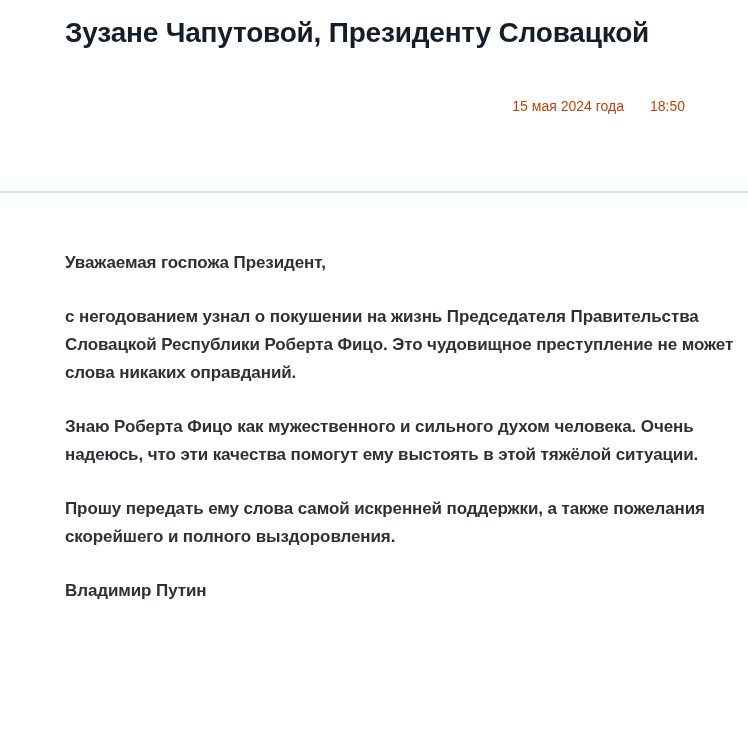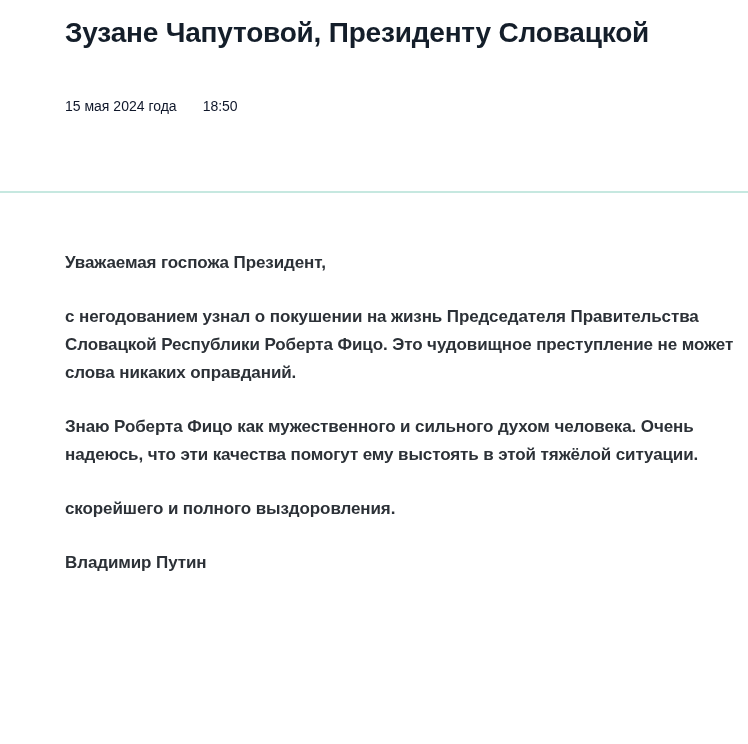--- a/index.html
+++ b/index.html
@@ -26,21 +26,22 @@
     letter-spacing: -0.2px;
   }
   .article-title .tline {
     display: block;
     white-space: nowrap;
   }
   .article-meta {
     margin-top: 47px;
     font-size: 14px;
     line-height: 20px;
-    color: #0f172a;
+    color: #c2410c;
+    text-align: right;
   }
   .article-meta .publish-time {
     display: inline-block;
     margin-left: 26px;
   }
   .section-divider {
     display: block;
     border: none;
     margin: 75px 0 0 0;
     height: 2px;
@@ -87,18 +88,19 @@
   <p>
     <span class="line">с негодованием узнал о покушении на жизнь Председателя Правительства</span>
     <span class="line">Словацкой Республики Роберта Фицо. Это чудовищное преступление не может</span>
     <span class="line">слова никаких оправданий.</span>
   </p>
   <p>
     <span class="line">Знаю Роберта Фицо как мужественного и сильного духом человека. Очень</span>
     <span class="line">надеюсь, что эти качества помогут ему выстоять в этой тяжёлой ситуации.</span>
   </p>
   <p>
+    <span class="line">Прошу передать ему слова самой искренней поддержки, а также пожелания</span>
     <span class="line">скорейшего и полного выздоровления.</span>
   </p>
   <p class="signature-name">
     <span class="line">Владимир Путин</span>
   </p>
 </main>
 
 </body></html>

